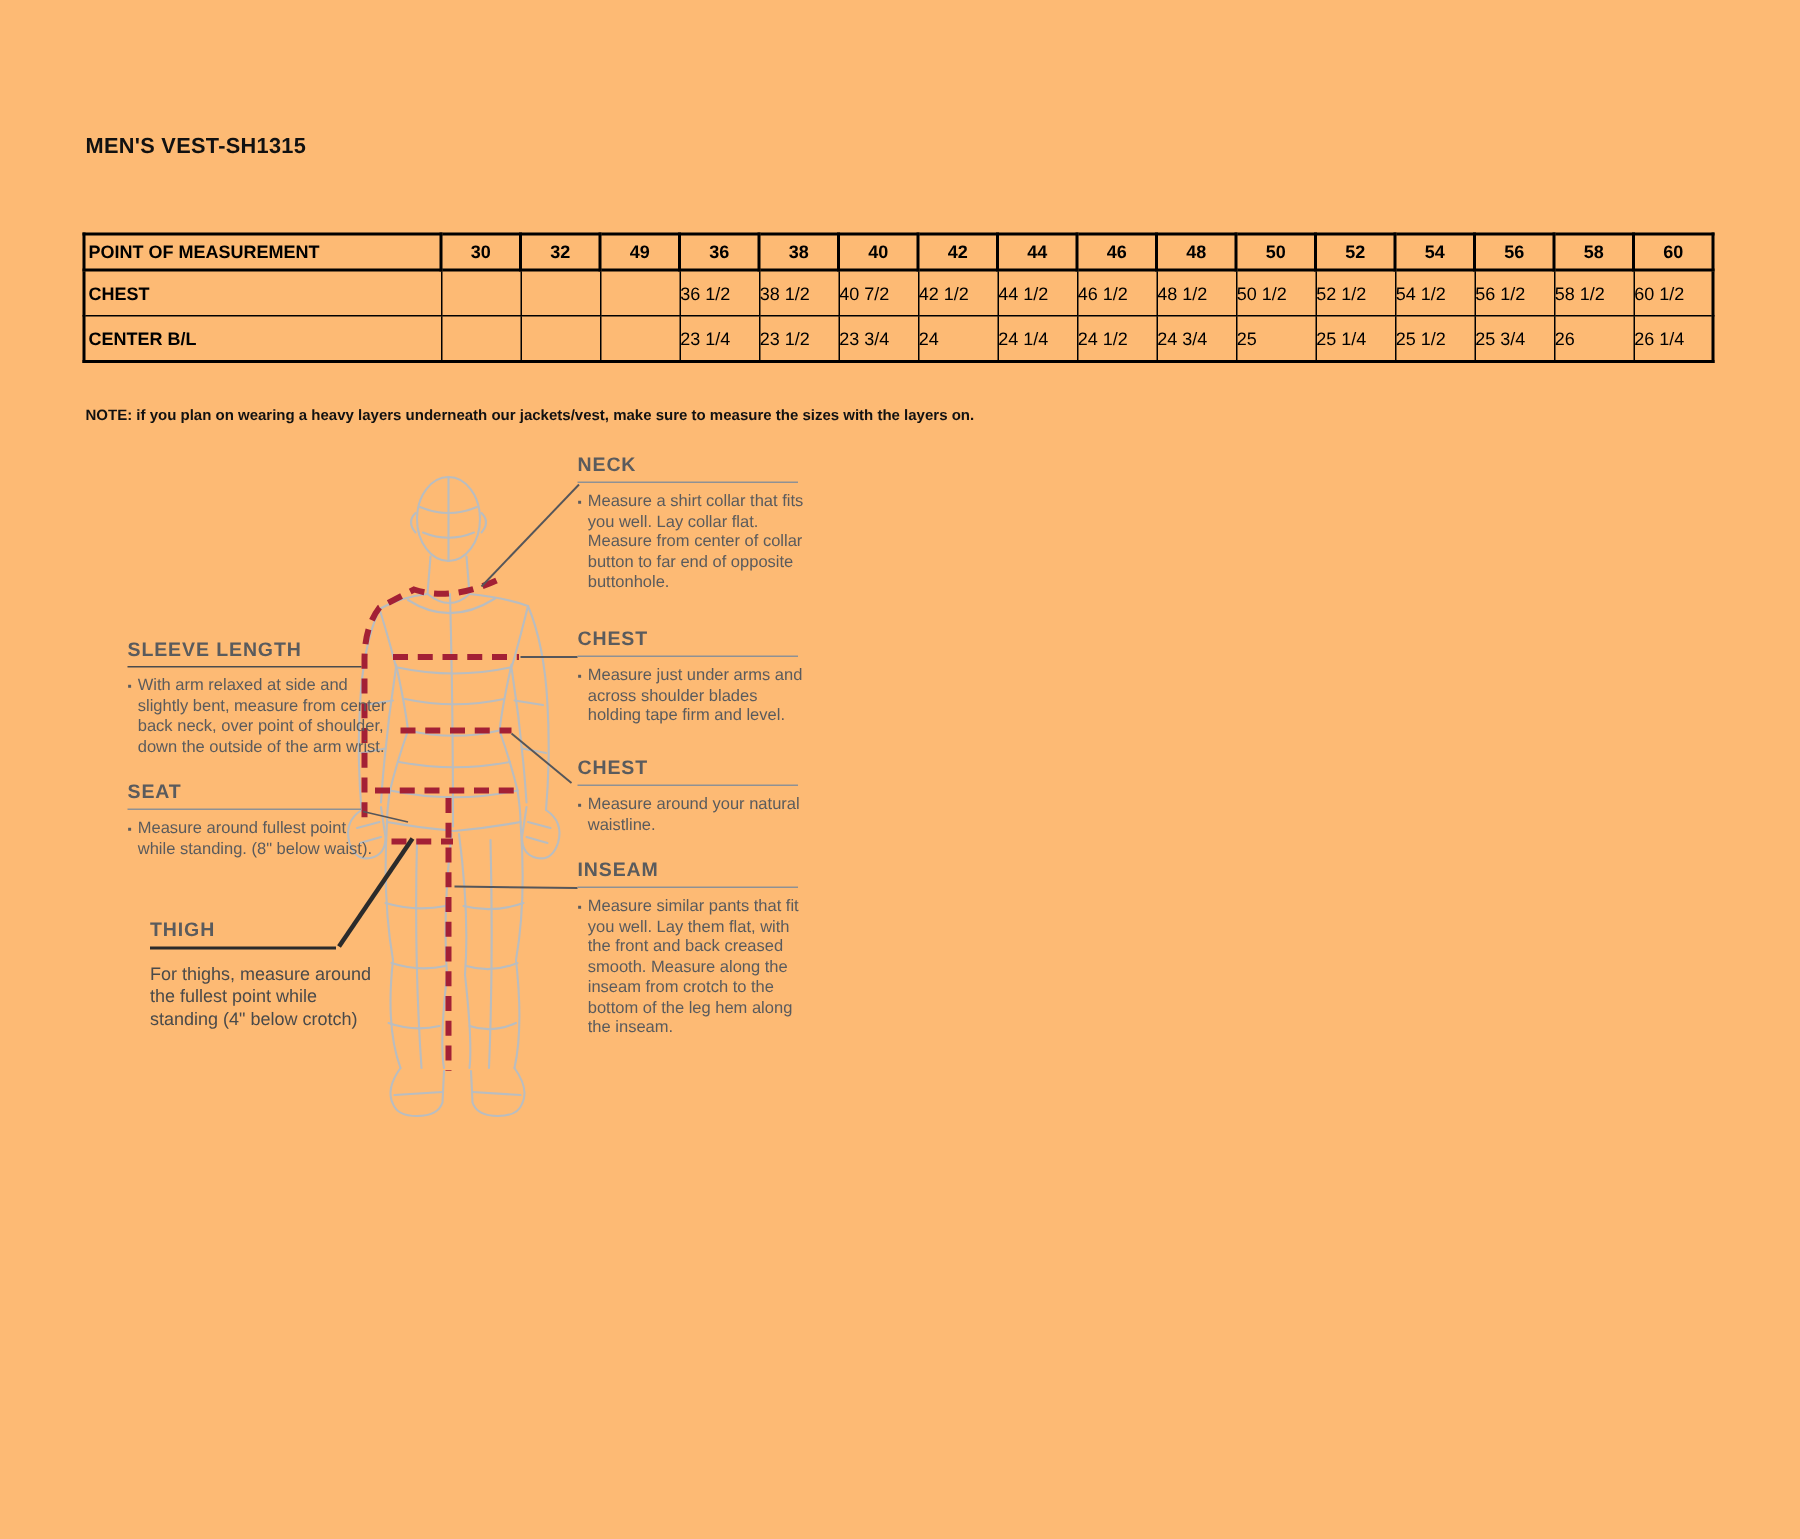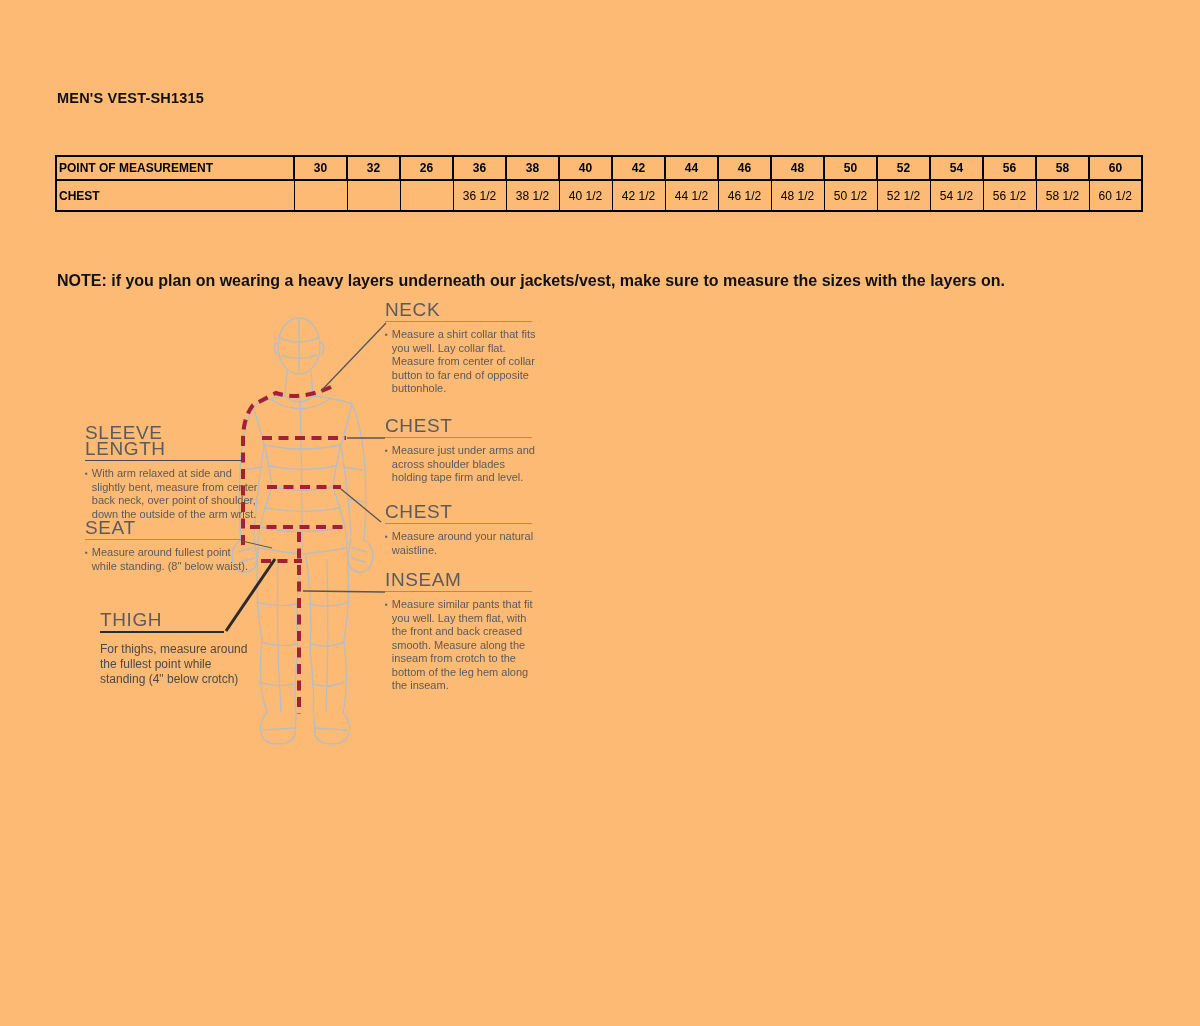--- a/index.html
+++ b/index.html
@@ -22,37 +22,38 @@
     border-collapse:collapse;table-layout:fixed;
     border:2px solid #000;
   }
   table.size-table th{
     border:2px solid #000;height:22px;
     font-size:12px;font-weight:bold;text-align:center;padding:0;
   }
   table.size-table th.poml{width:234px;text-align:left;padding-left:2px;margin-top:32px;}
   table.size-table td{
     border:1px solid #000;height:29px;
-    font-size:12px;text-align:center;padding:0;
+    font-size:12px;text-align:left;padding:0;
   }
   table.size-table td.rowlabel{
     font-weight:bold;text-align:left;padding-left:2px;
   }
 
   .note-line{
     position:absolute;left:57px;top:272px;width:1000px;
-    font-size:16px;font-weight:bold;color:#111;
+    font-size:10px;font-weight:bold;color:#111;
   }
 
   
   .sec{position:absolute;}
   .sec-title{
-    font-size:19px;line-height:16px;color:#5a5b5d;
+    font-size:13px;line-height:16px;color:#5a5b5d;
     letter-spacing:0.6px;padding-bottom:3px;
     border-bottom:1.5px solid #8f9194;
+    font-weight:bold;
   }
   .sec-body{
     margin-top:6px;font-size:11px;line-height:13.5px;color:#5a5b5d;
     display:flex;align-items:flex-start;
   }
   .bullet{
     font-size:8px;line-height:13.5px;padding-right:4px;flex:0 0 auto;color:#5a5b5d;
   }
   .sec.neck  {left:385px;top:302px;width:152px;}
   .sec.chest {left:385px;top:418px;width:152px;}
@@ -77,21 +78,21 @@
 <div class="page">
 
   <div class="doc-title">MEN'S VEST-SH1315</div>
 
   <table class="size-table">
     <thead>
       <tr>
           <th class="poml">POINT OF MEASUREMENT</th>
           <th>30</th>
           <th>32</th>
-          <th>26</th>
+          <th>49</th>
           <th>36</th>
           <th>38</th>
           <th>40</th>
           <th>42</th>
           <th>44</th>
           <th>46</th>
           <th>48</th>
           <th>50</th>
           <th>52</th>
           <th>54</th>
@@ -101,32 +102,51 @@
         </tr>
     </thead>
     <tbody>
         <tr>
           <td class="rowlabel">CHEST</td>
           <td></td>
           <td></td>
           <td></td>
           <td>36 1/2</td>
           <td>38 1/2</td>
-          <td>40 1/2</td>
+          <td>40 7/2</td>
           <td>42 1/2</td>
           <td>44 1/2</td>
           <td>46 1/2</td>
           <td>48 1/2</td>
           <td>50 1/2</td>
           <td>52 1/2</td>
           <td>54 1/2</td>
           <td>56 1/2</td>
           <td>58 1/2</td>
           <td>60 1/2</td>
         </tr>
+        <tr>
+          <td class="rowlabel">CENTER B/L</td>
+          <td></td>
+          <td></td>
+          <td></td>
+          <td>23 1/4</td>
+          <td>23 1/2</td>
+          <td>23 3/4</td>
+          <td>24</td>
+          <td>24 1/4</td>
+          <td>24 1/2</td>
+          <td>24 3/4</td>
+          <td>25</td>
+          <td>25 1/4</td>
+          <td>25 1/2</td>
+          <td>25 3/4</td>
+          <td>26</td>
+          <td>26 1/4</td>
+        </tr>
       </tbody>
   </table>
 
   <div class="note-line">NOTE: if you plan on wearing a heavy layers underneath our jackets/vest, make sure to measure the sizes with the layers on.</div>
 
   <svg class="diagram" width="1200" height="800" viewBox="0 0 1200 800">
 
     <g fill="none" stroke-width="1.4" stroke-linecap="round" stroke-linejoin="round" stroke="#b9bdc0">
 
       <ellipse cx="299" cy="346" rx="21" ry="28"></ellipse>

